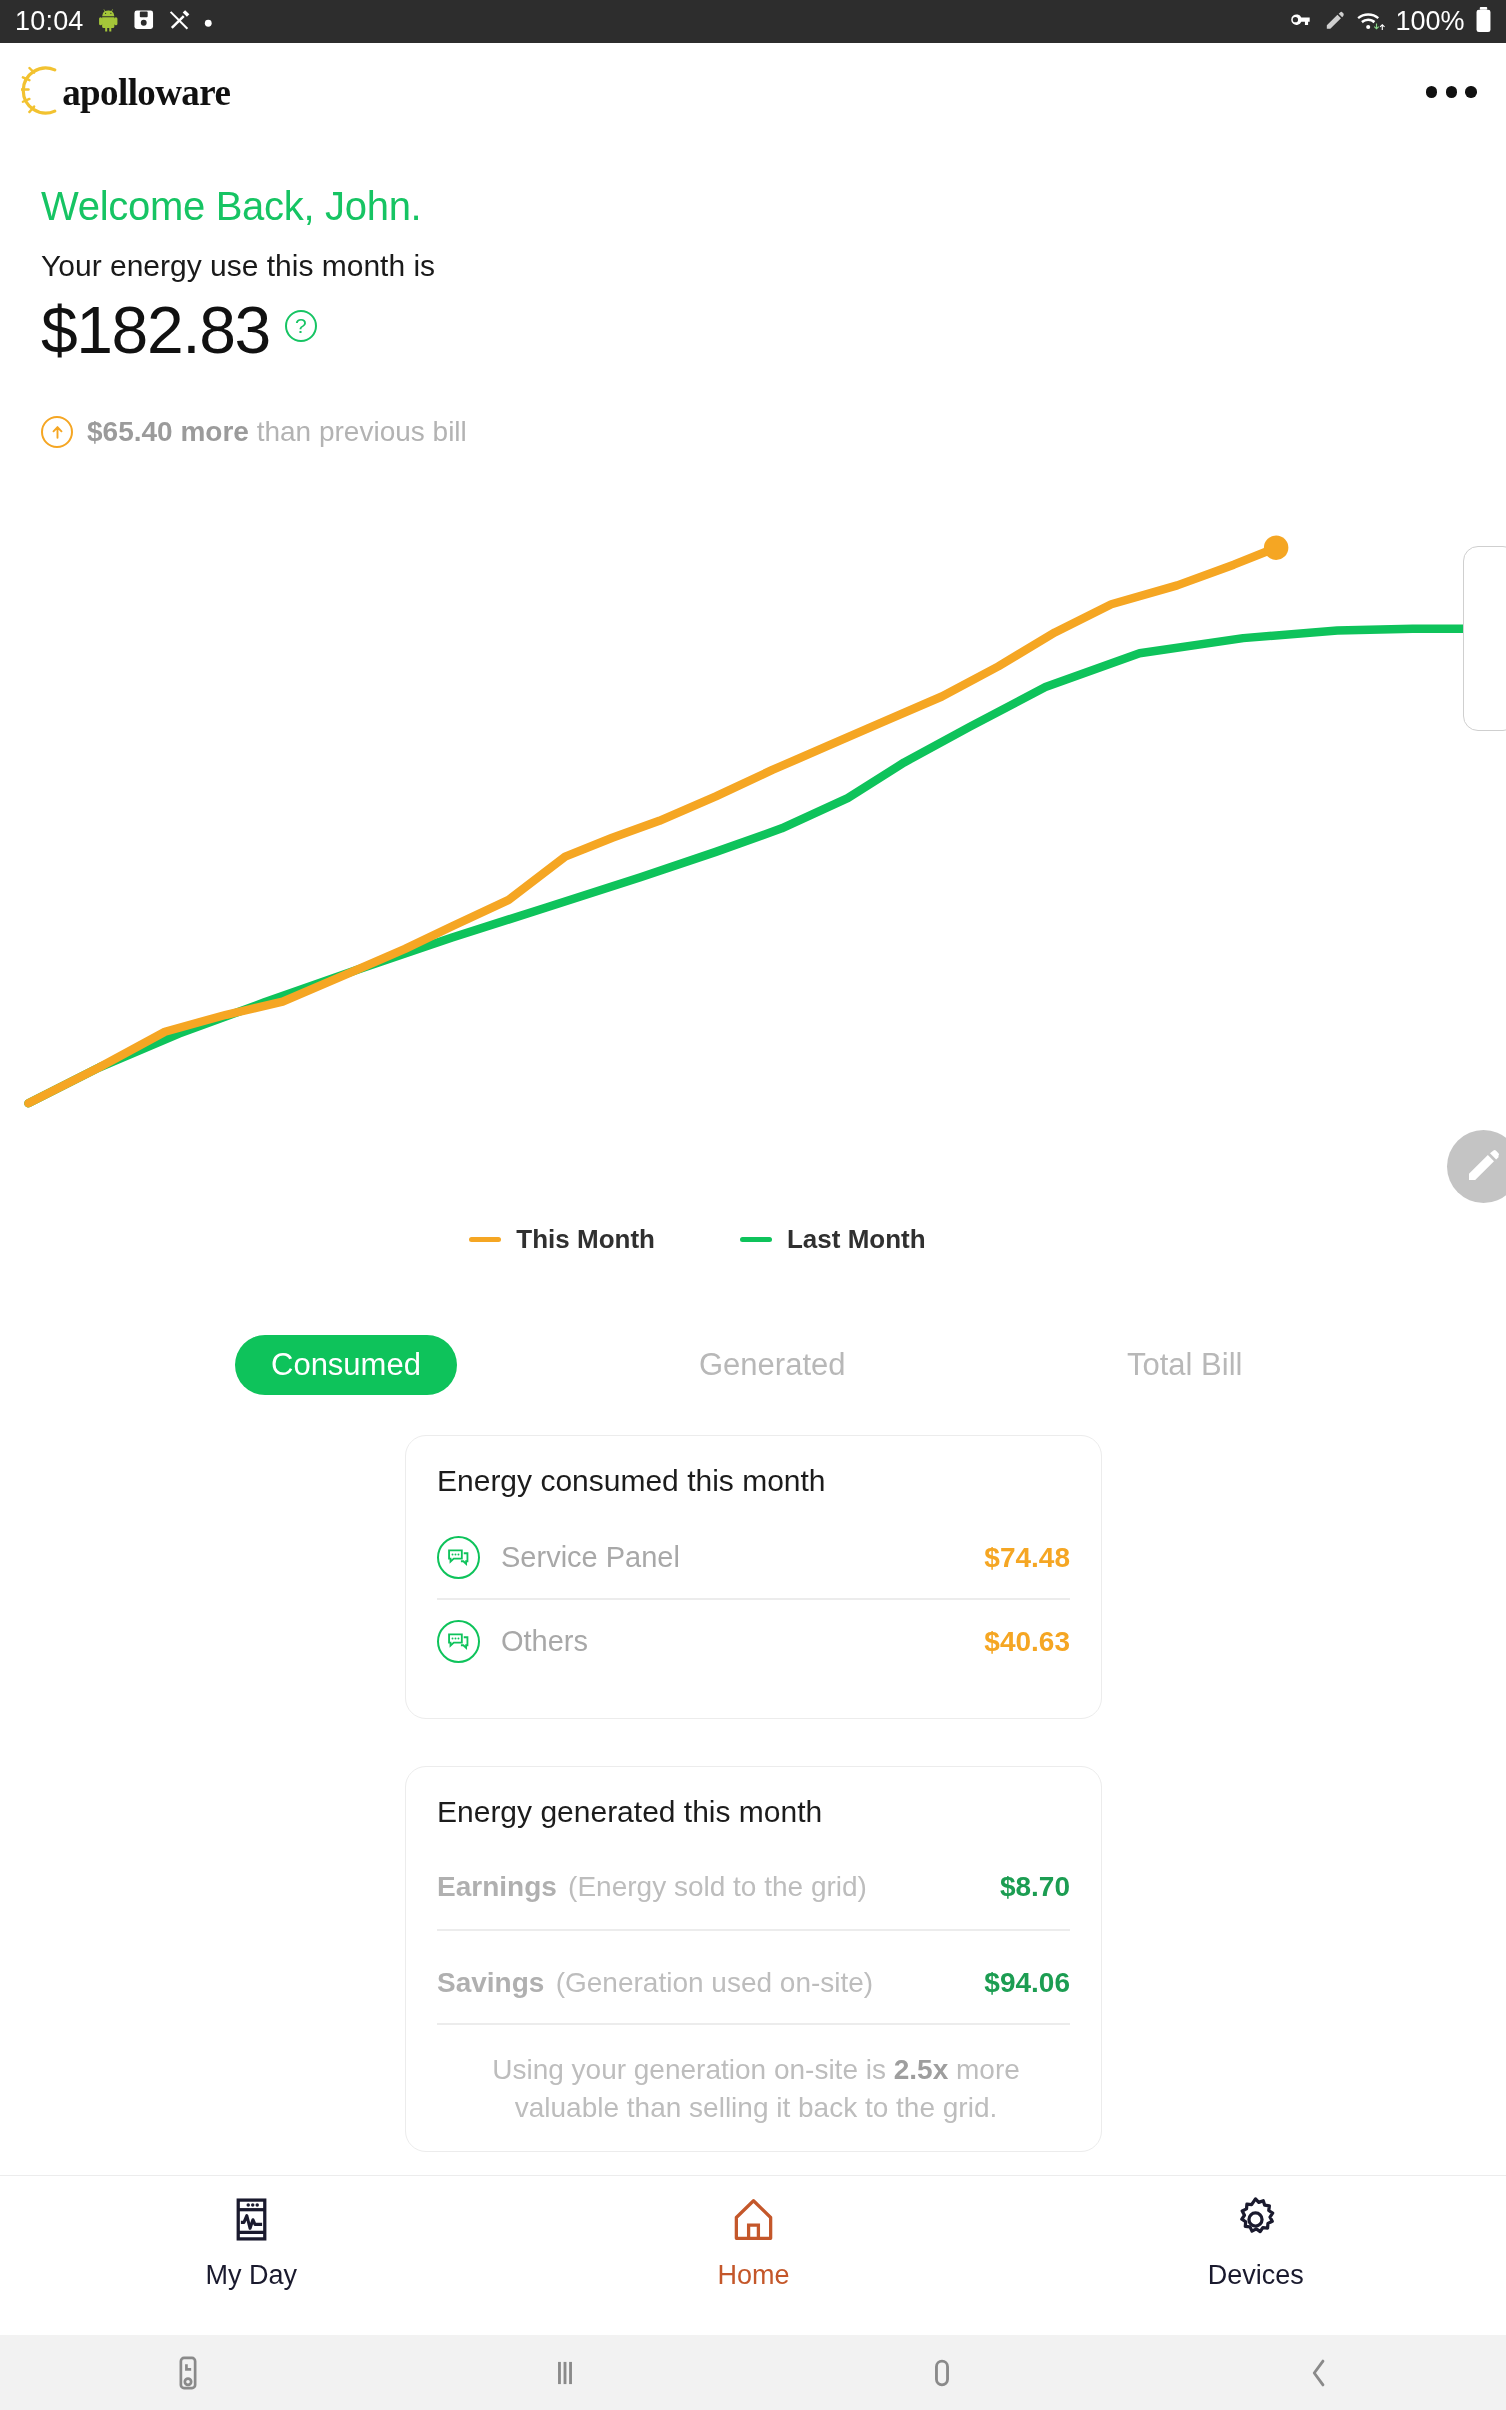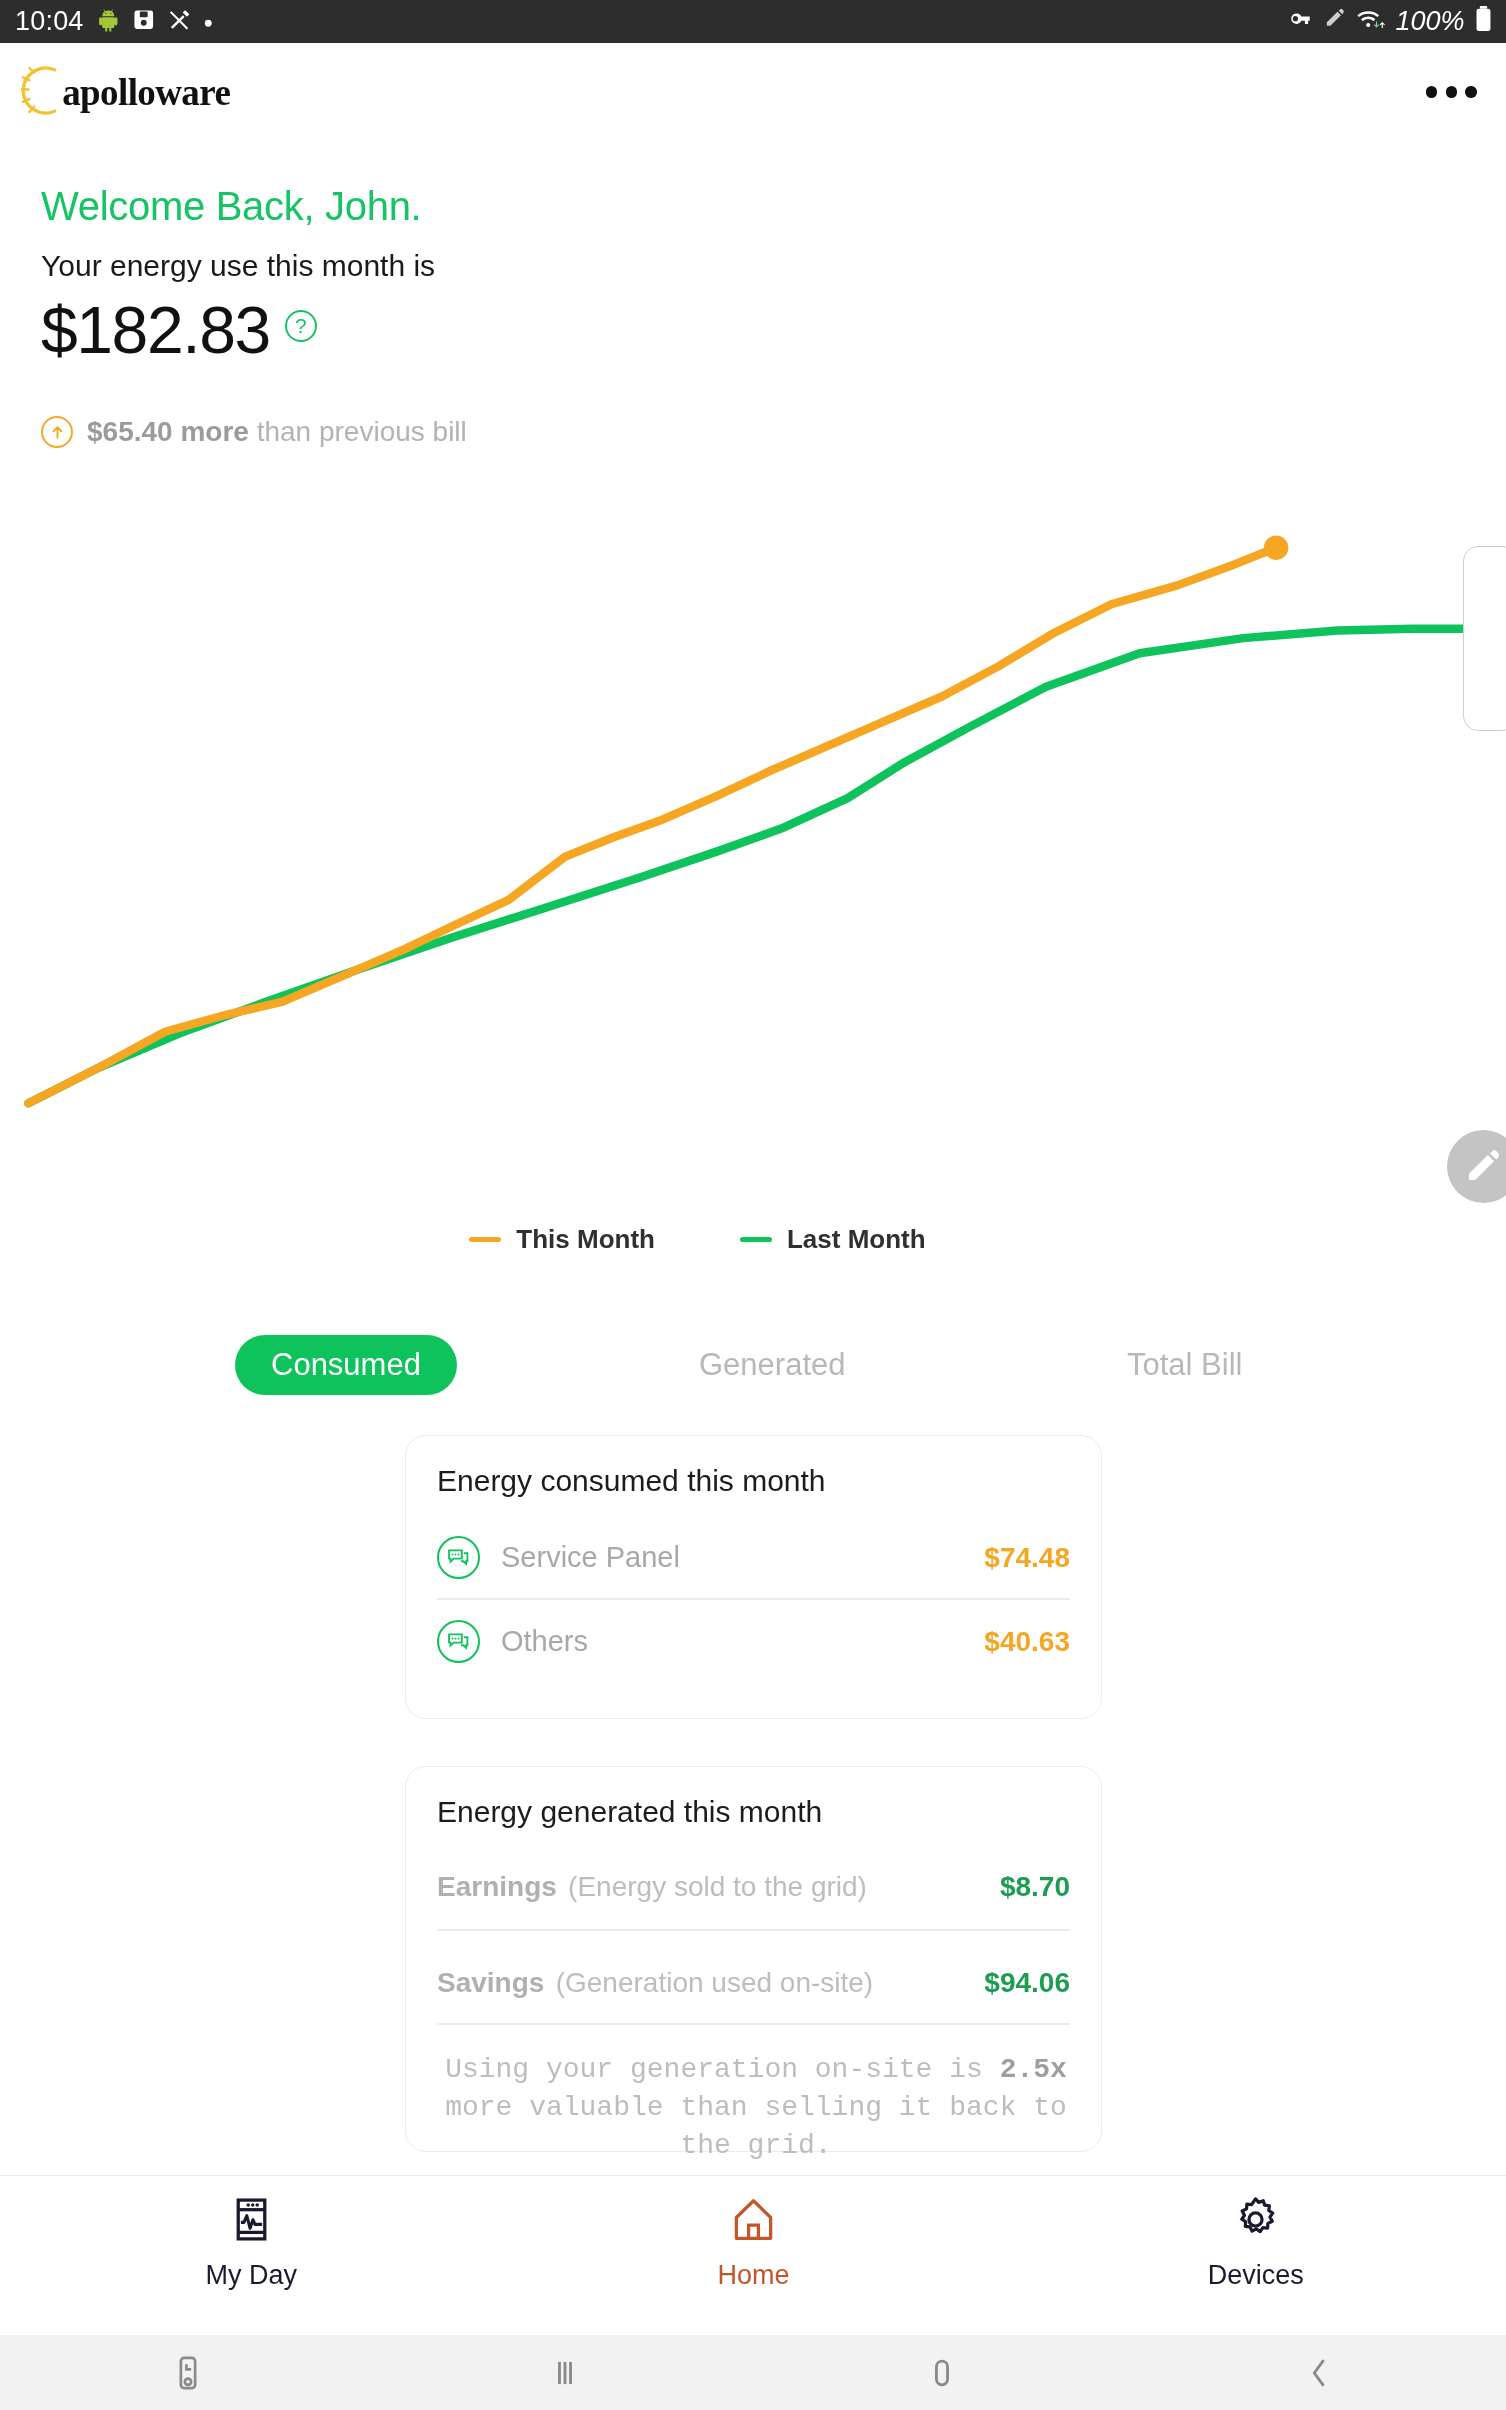--- a/index.html
+++ b/index.html
@@ -19,21 +19,21 @@
 
   
   #status-bar {
     position: absolute; top: 0; left: 0;
     width: 1507px; height: 43px;
     background: #2d2d2d;
     display: flex; align-items: center;
     padding: 0 15px;
   }
   #status-left { display: flex; align-items: center; gap: 12.2px; }
-  #status-right { margin-left: auto; display: flex; gap: 10.4px; font-style: italic; }
+  #status-right { margin-left: auto; display: flex; align-items: center; gap: 10.4px; }
   .sb-time {
     color: #ffffff; font-size: 27px; letter-spacing: 0.2px;
     font-family: "Liberation Sans", sans-serif;
   }
   .sb-pct { color: #ffffff; font-size: 27px; letter-spacing: 0px; }
   .sb-ico { display: block; }
 
   
   #app-bar {
     position: absolute; top: 43px; left: 0;
@@ -173,21 +173,21 @@
   .row-value-orange {
     margin-left: auto; font-size: 28px; font-weight: bold; color: #f5a623;
   }
   .row-value-green {
     margin-left: auto; font-size: 28px; font-weight: bold; color: #1c9d52;
   }
   .gen-label { font-size: 28px; font-weight: bold; color: #b0b0b0; }
   .gen-sub { font-size: 28px; color: #bdbdbd; margin-left: 11.3px; }
   .card-note {
     position: absolute; left: 31px; right: 26px; top: 284px;
-    font-size: 28px; color: #bdbdbd; line-height: 1.35; font-family: Liberation Mono, monospace;
+    font-size: 28px; color: #bdbdbd; line-height: 1.35;
   }
   .card-note b { color: #9e9e9e; font-weight: bold; }
 
   
   #bottom-nav {
     position: absolute; left: 0; top: 2175px;
     width: 1507px; height: 160px;
     background: #ffffff;
     border-top: 1.9px solid #ececec;
     display: flex; align-items: flex-start;

